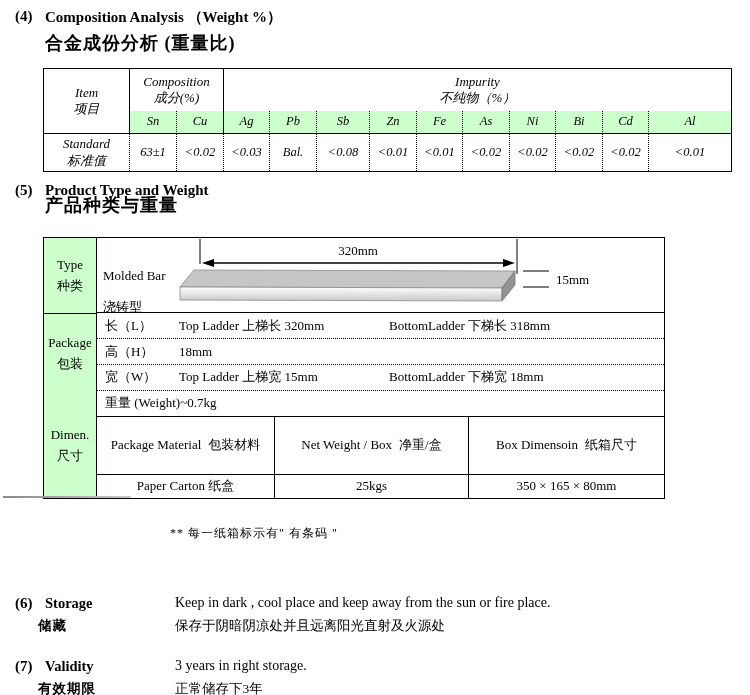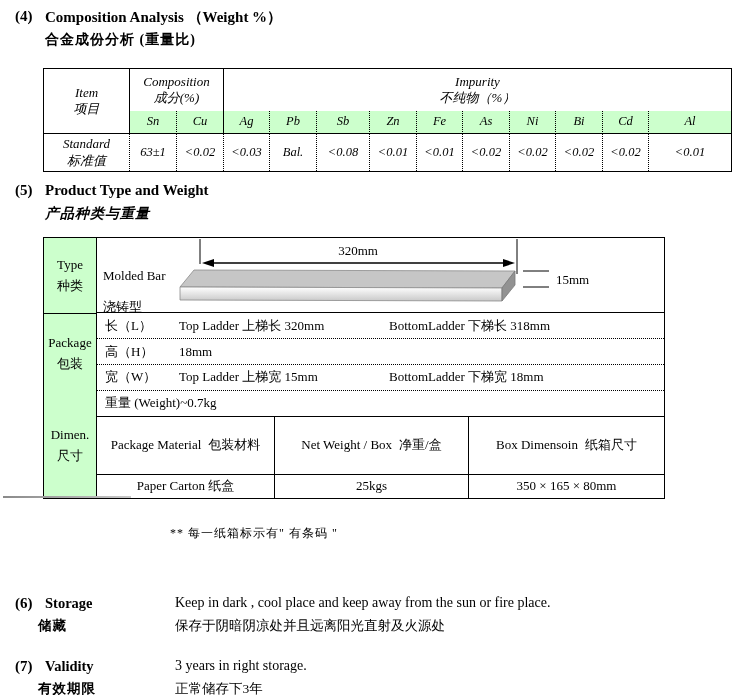--- a/index.html
+++ b/index.html
@@ -2,21 +2,21 @@
 <html><head>
 <meta charset="utf-8">
 <style>
   html,body{margin:0;padding:0;background:#fff;}
   .page{
     position:relative;width:750px;height:695px;background:#fff;
     font-family:"Liberation Serif","DejaVu Serif",serif;color:#000;overflow:hidden;
   }
   .abs{position:absolute;}
   .heading-en{font-size:15px;font-weight:bold;}
-  .heading-zh{font-size:14px;font-weight:bold;letter-spacing:1px;}
+  .heading-zh{font-size:18px;font-weight:bold;letter-spacing:1px;}
 
   
   .t1{
     display:grid;
     grid-template-columns:85px 47px 47px 46px 47px 53px 47px 46px 47px 46px 47px 46px 83px;
     grid-template-rows:42px 23px 37px;
     border:1.5px solid #000;box-sizing:content-box;
     font-size:13px;font-style:italic;
   }
   .t1 .cell{display:flex;align-items:center;justify-content:center;text-align:center;line-height:1.25;}
@@ -116,21 +116,21 @@
     <div class="cell val bl-d" style="grid-column:9;grid-row:3;">&lt;0.02</div>
     <div class="cell val bl-d" style="grid-column:10;grid-row:3;">&lt;0.02</div>
     <div class="cell val bl-d" style="grid-column:11;grid-row:3;">&lt;0.02</div>
     <div class="cell val bl-d" style="grid-column:12;grid-row:3;">&lt;0.02</div>
     <div class="cell val bl-d" style="grid-column:13;grid-row:3;">&lt;0.01</div>
   </div>
 
   <div class="abs" style="left:0;top:182px;width:750px;height:48px;">
     <span class="abs heading-en" style="left:15px;top:0;">(5)</span>
     <span class="abs heading-en" style="left:45px;top:0;">Product Type and Weight</span>
-    <span class="abs heading-zh" style="left:45px;top:23px;font-style:italic;">产品种类与重量</span>
+    <span class="abs heading-zh" style="left:45px;top:11px;">产品种类与重量</span>
   </div>
 
   <div class="abs t2" style="left:43px;top:237px;width:620px;height:260px;">
     <div class="t2-left">
       <div class="lcell" style="height:75px;border-bottom:1px solid #000;">
         <span>Type</span>
         <span>种类</span>
       </div>
       <div class="lcell" style="flex:1;">
         <span>Package</span>

